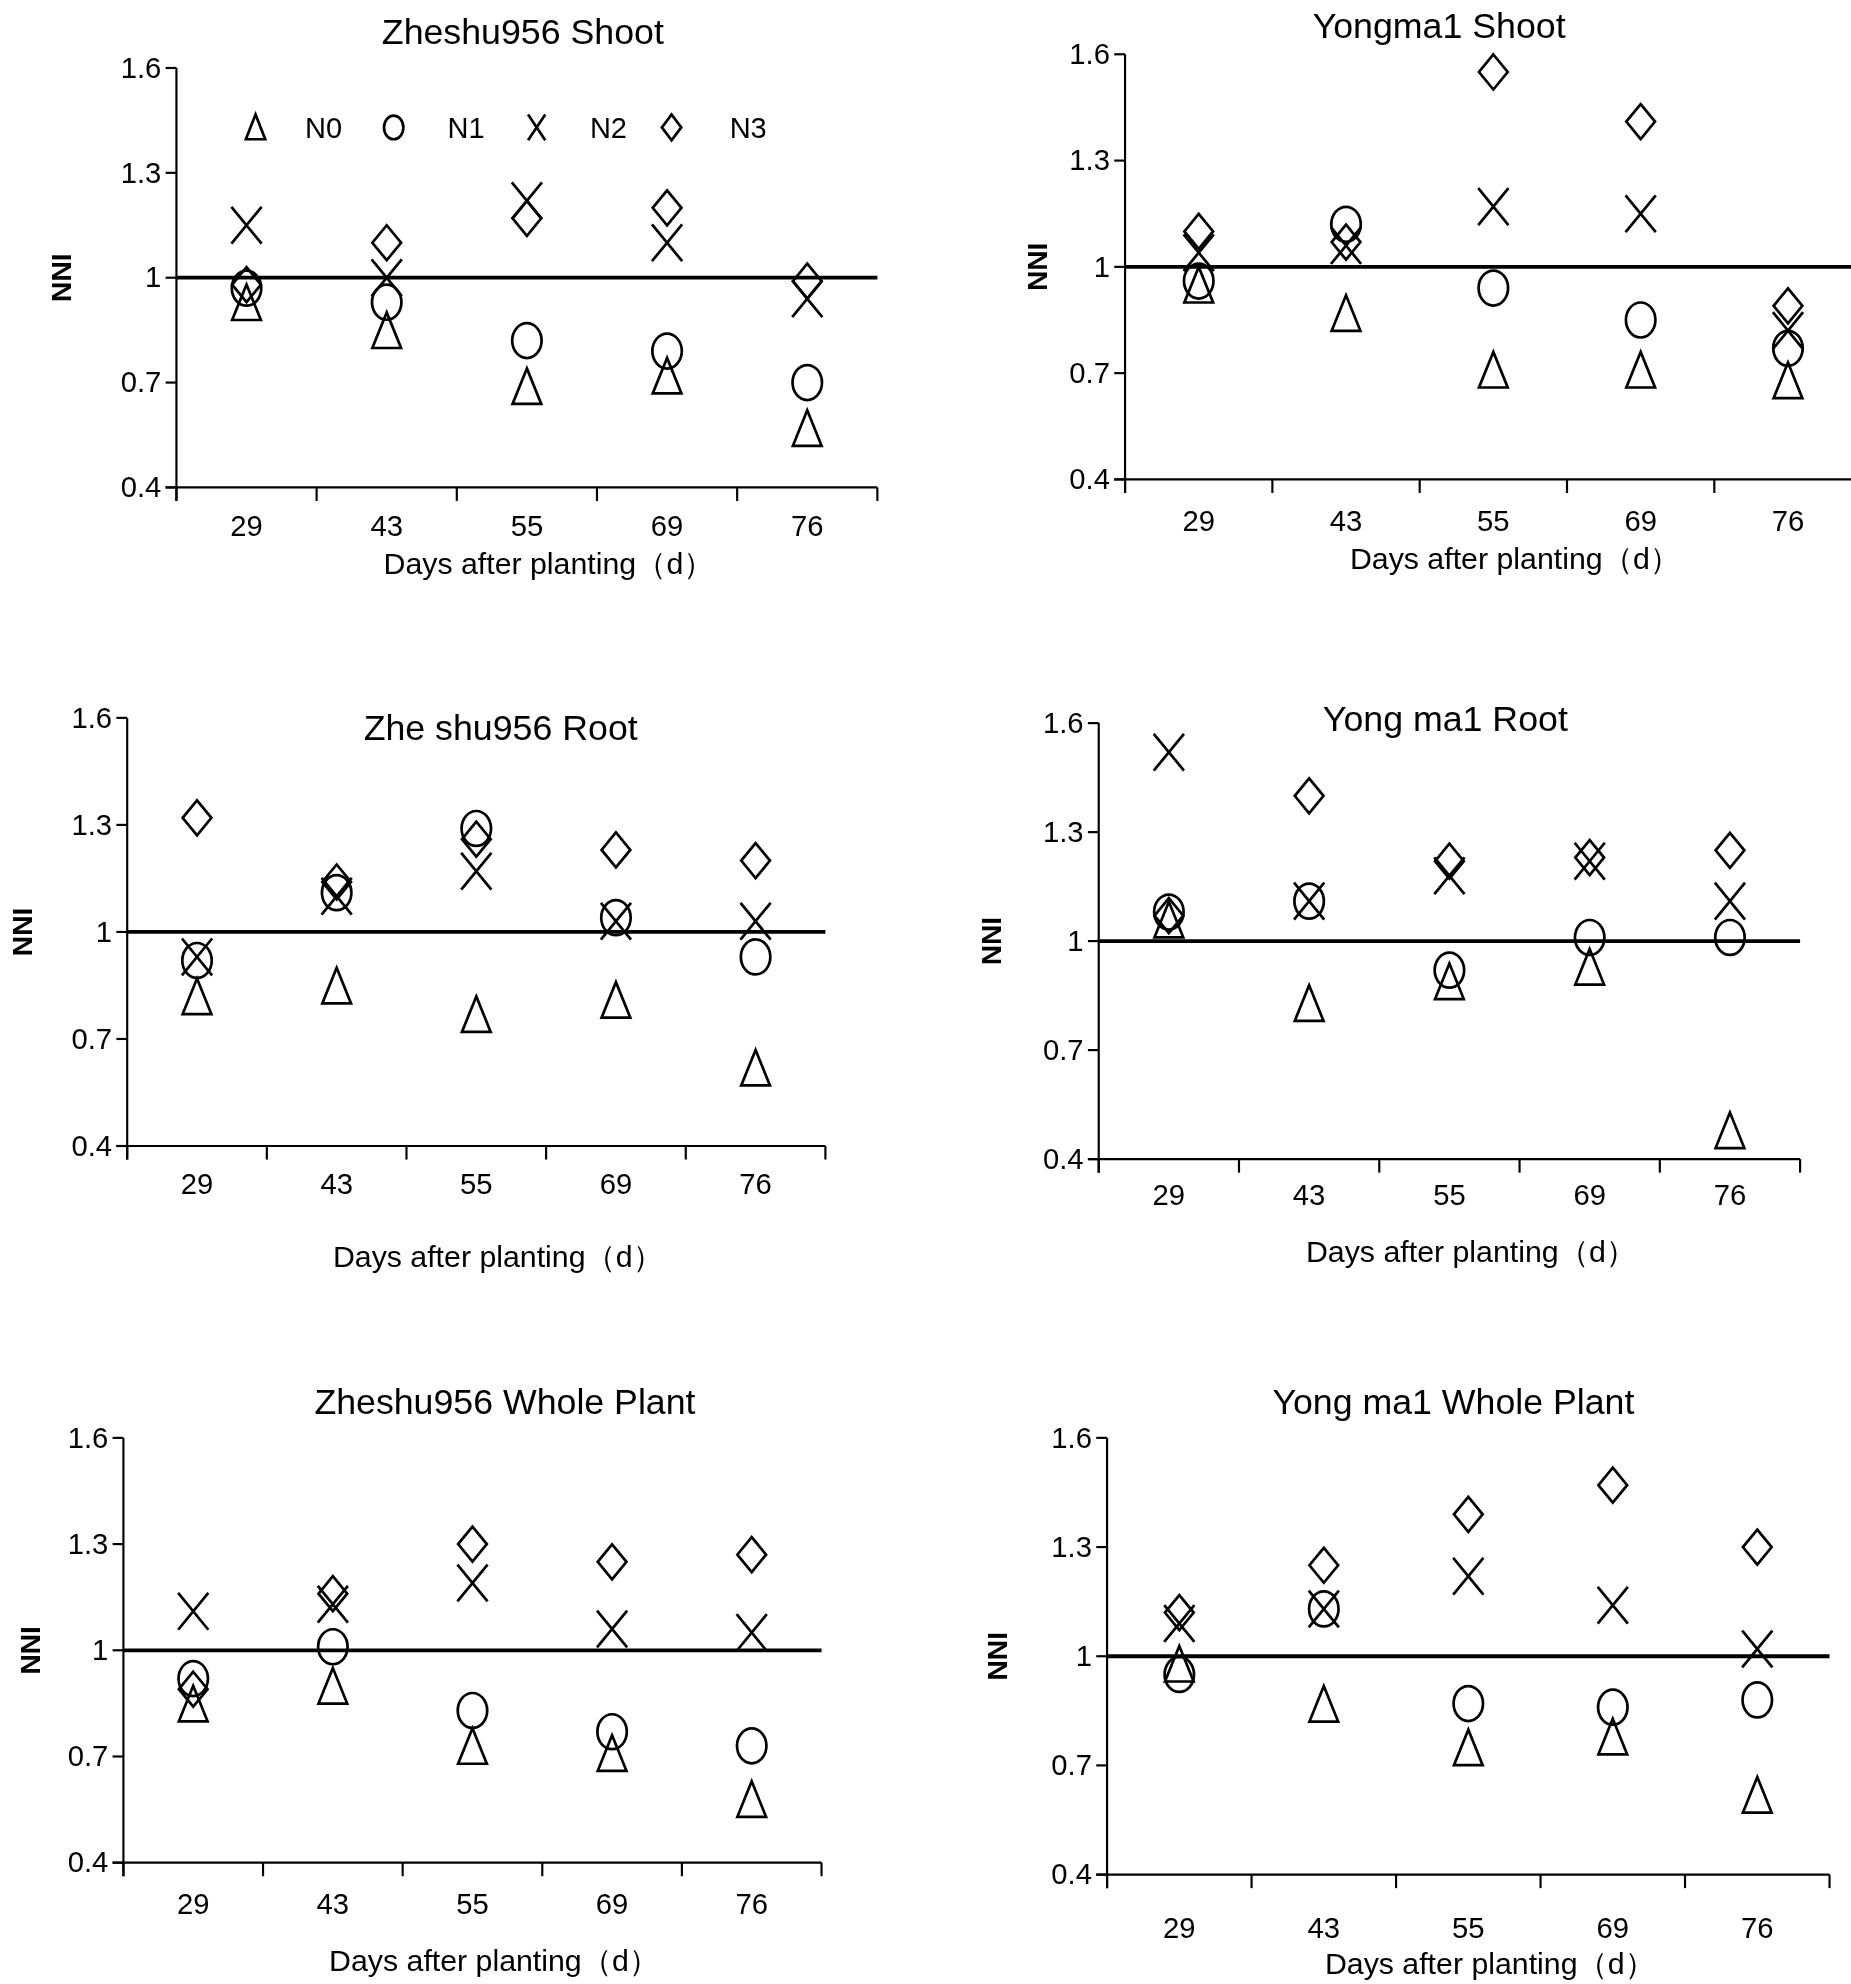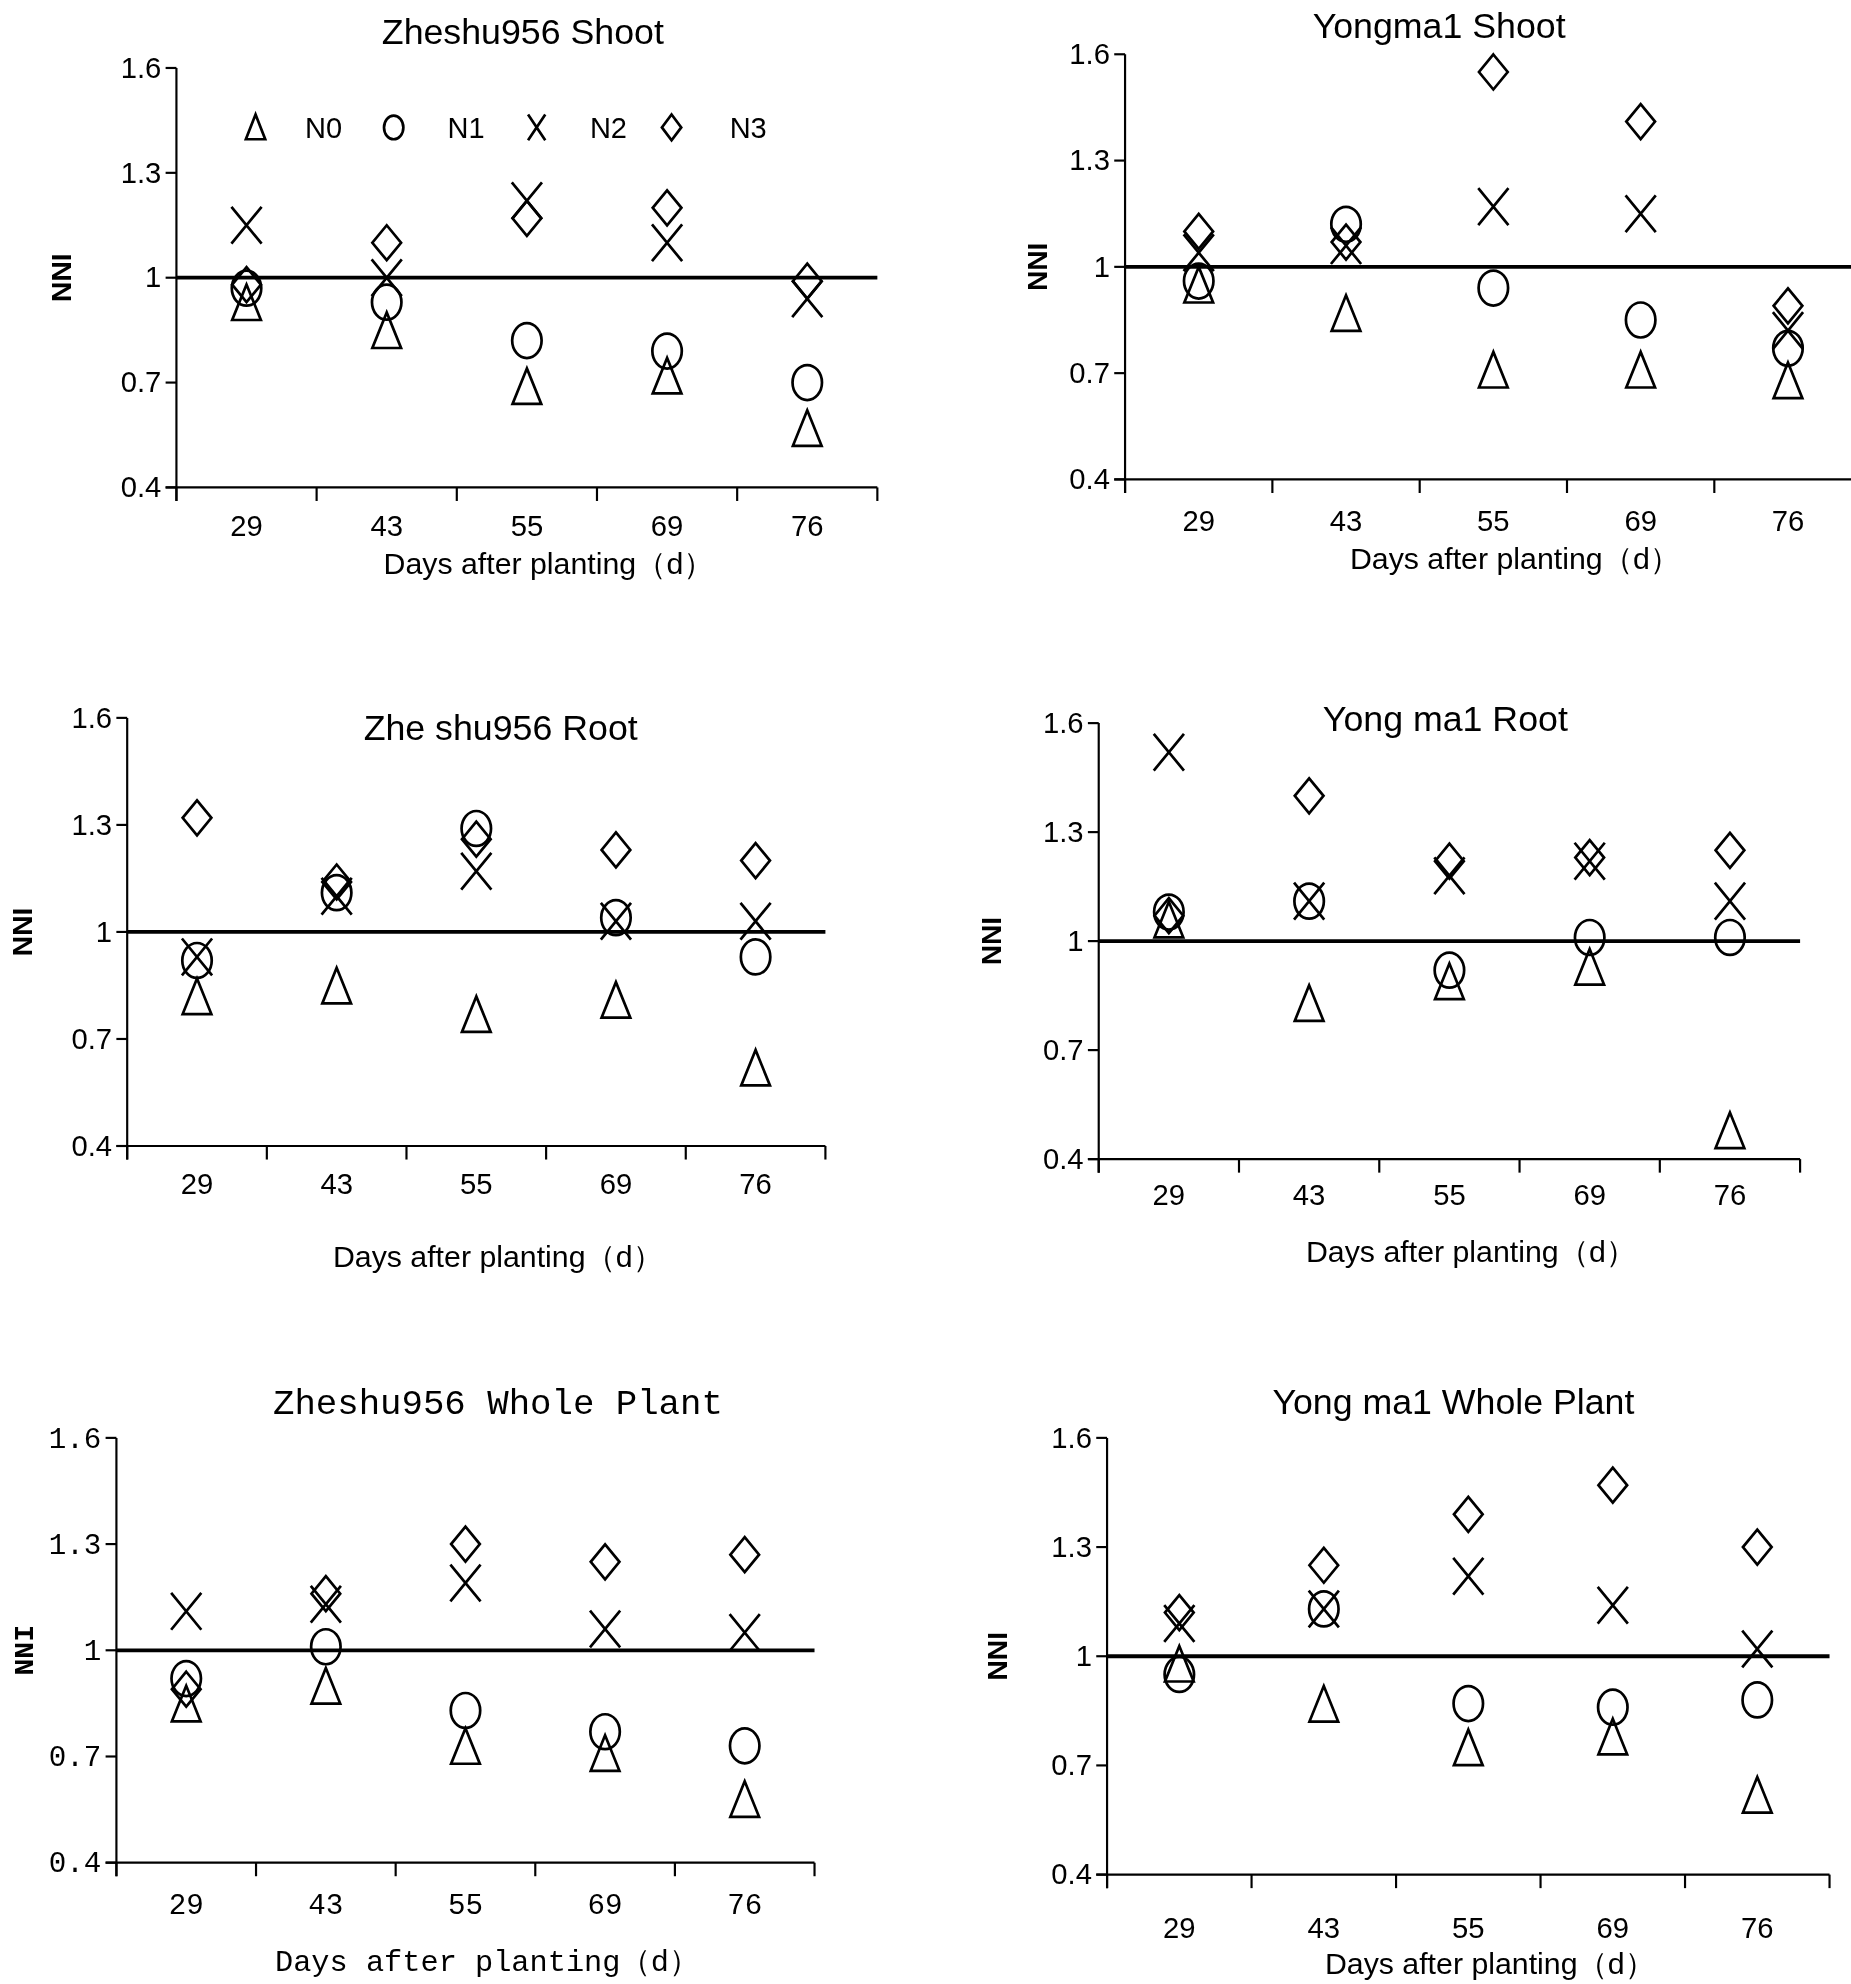--- a/index.html
+++ b/index.html
@@ -245,21 +245,21 @@
       </g>
       <g>
         <polygon points="459.5,408.24166666666673 486.02,440.54166666666674 459.5,472.84166666666675 432.98,440.54166666666674" fill="none" stroke="#000" stroke-width="5"></polygon>
         <polygon points="718.5,186.86666666666684 745.02,219.16666666666686 718.5,251.46666666666687 691.98,219.16666666666686" fill="none" stroke="#000" stroke-width="5"></polygon>
         <polygon points="977.5,307.61666666666673 1004.02,339.91666666666674 977.5,372.21666666666675 950.98,339.91666666666674" fill="none" stroke="#000" stroke-width="5"></polygon>
         <polygon points="1236.5,300.9083333333335 1263.02,333.2083333333335 1236.5,365.5083333333335 1209.98,333.2083333333335" fill="none" stroke="#000" stroke-width="5"></polygon>
         <polygon points="1495.5,287.49166666666673 1522.02,319.79166666666674 1495.5,352.09166666666675 1468.98,319.79166666666674" fill="none" stroke="#000" stroke-width="5"></polygon>
       </g>
     </svg>
   </div>
-<div class="panel" style="left:0;top:1354px;font-family:Liberation Mono, monospace;">
+<div class="panel" style="left:7px;top:1354px;">
     <svg width="866" height="631" viewBox="0 0 1600 1166">
       <text x="920" y="110" text-anchor="middle" class="ptitle">Zheshu956 Whole Plant</text>
       <line x1="215" y1="155" x2="215" y2="965" stroke="#000" stroke-width="4"></line>
       <line x1="195" y1="940" x2="1505" y2="940" stroke="#000" stroke-width="4"></line>
       <line x1="195" y1="940" x2="215" y2="940" stroke="#000" stroke-width="4"></line>
       <text x="187" y="958" text-anchor="end" class="tick">0.4</text>
       <line x1="195" y1="743.75" x2="215" y2="743.75" stroke="#000" stroke-width="4"></line>
       <text x="187" y="761.75" text-anchor="end" class="tick">0.7</text>
       <line x1="195" y1="547.5000000000001" x2="215" y2="547.5000000000001" stroke="#000" stroke-width="4"></line>
       <text x="187" y="565.5000000000001" text-anchor="end" class="tick">1</text>

